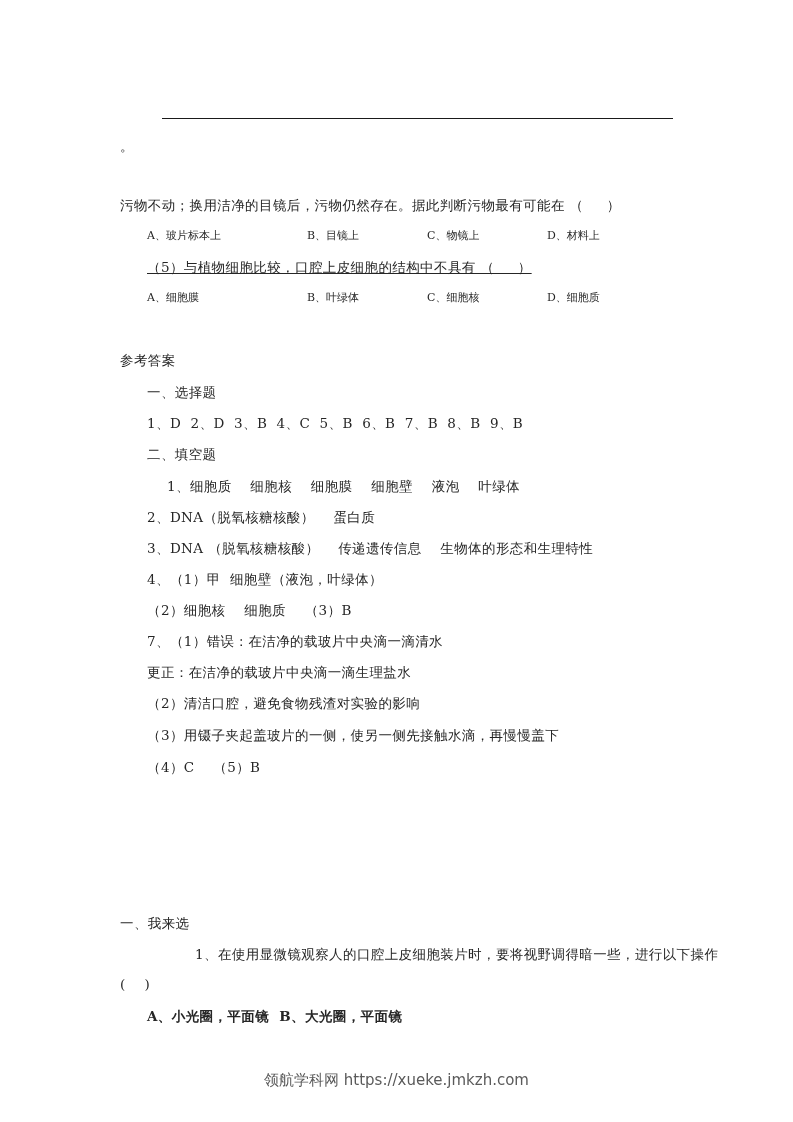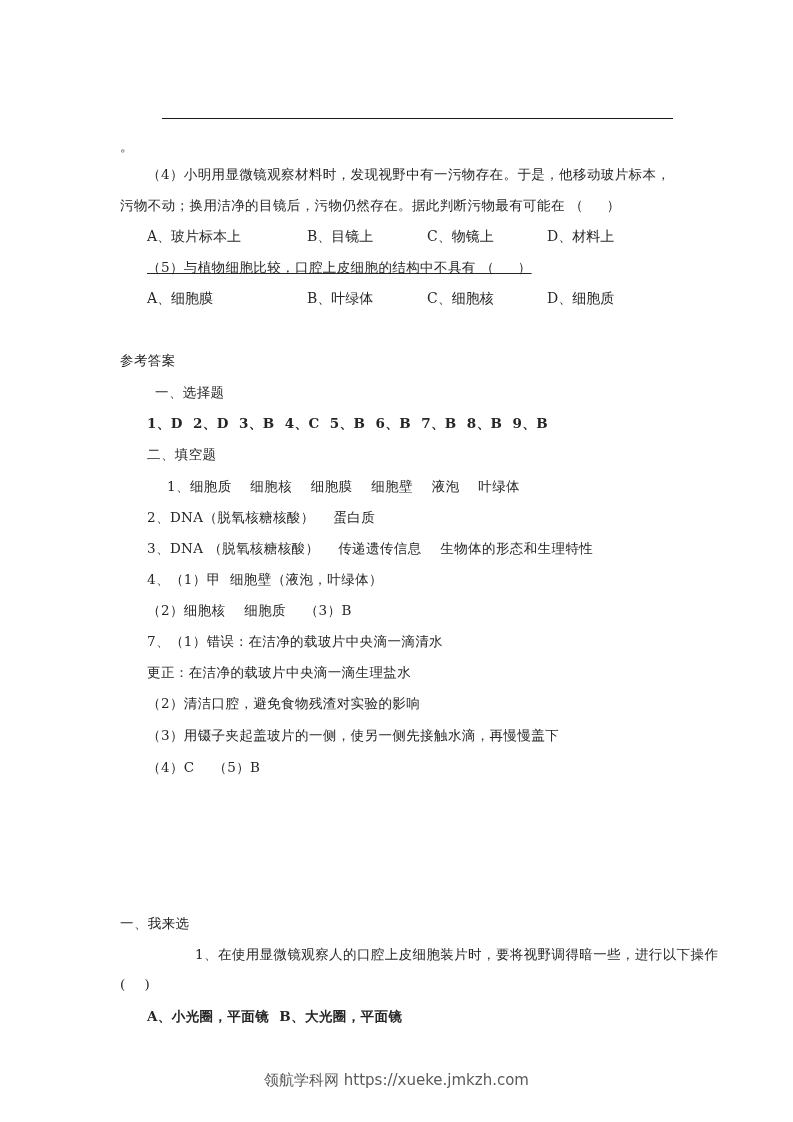--- a/index.html
+++ b/index.html
@@ -31,21 +31,21 @@
     }
     .ln {
       position: absolute;
       font-size: 13.5px;
       line-height: 18px;
       white-space: pre;
       letter-spacing: 0.4px;
     }
     .opt {
       position: absolute;
-      font-size: 14px;
+      font-size: 11px;
       line-height: 18px;
       white-space: pre;
     }
     .footer {
       position: absolute;
       left: 0;
       width: 793px;
       top: 1070px;
       text-align: center;
       font-family: "DejaVu Sans", "Liberation Sans", sans-serif;
@@ -56,36 +56,35 @@
   </style>
 </head>
 <body>
 
 <div class="page">
 
   <div class="rule"></div>
 
   <div class="ln" style="left:120px; top:137px;">。</div>
 
-  <div class="ln" style="left:147px; top:165px;">（4）小明用显微镜观察材料时，发现视野中有一污物存在。于是，他移动玻片标本，</div>
   <div class="ln" style="left:120px; top:196px;">污物不动；换用洁净的目镜后，污物仍然存在。据此判断污物最有可能在 （     ）</div>
   <div class="opt" style="left:147px; top:227px;">A、玻片标本上</div>
   <div class="opt" style="left:307px; top:227px;">B、目镜上</div>
   <div class="opt" style="left:427px; top:227px;">C、物镜上</div>
   <div class="opt" style="left:547px; top:227px;">D、材料上</div>
 
   <div class="ln" style="left:147px; top:258px;text-decoration:underline;">（5）与植物细胞比较，口腔上皮细胞的结构中不具有 （     ）</div>
   <div class="opt" style="left:147px; top:289px;">A、细胞膜</div>
   <div class="opt" style="left:307px; top:289px;">B、叶绿体</div>
   <div class="opt" style="left:427px; top:289px;">C、细胞核</div>
   <div class="opt" style="left:547px; top:289px;">D、细胞质</div>
 
   <div class="ln" style="left:120px; top:351px;">参考答案</div>
-  <div class="ln" style="left:147px; top:383px;margin-left:8px;">一、选择题</div>
-  <div class="ln" style="left:147px; top:414px;font-weight:bold;">1、D  2、D  3、B  4、C  5、B  6、B  7、B  8、B  9、B</div>
+  <div class="ln" style="left:147px; top:383px;">一、选择题</div>
+  <div class="ln" style="left:147px; top:414px;">1、D  2、D  3、B  4、C  5、B  6、B  7、B  8、B  9、B</div>
   <div class="ln" style="left:147px; top:445px;">二、填空题</div>
 
   <div class="ln" style="left:147px; top:477px;margin-left:20px;">1、细胞质    细胞核    细胞膜    细胞壁    液泡    叶绿体</div>
   <div class="ln" style="left:147px; top:508px;">2、DNA（脱氧核糖核酸）    蛋白质</div>
   <div class="ln" style="left:147px; top:539px;">3、DNA （脱氧核糖核酸）    传递遗传信息    生物体的形态和生理特性</div>
   <div class="ln" style="left:147px; top:570px;text-align:center;">4、（1）甲  细胞壁（液泡，叶绿体）</div>
   <div class="ln" style="left:147px; top:601px;">（2）细胞核    细胞质    （3）B</div>
   <div class="ln" style="left:147px; top:632px;">7、（1）错误：在洁净的载玻片中央滴一滴清水</div>
   <div class="ln" style="left:147px; top:663px;">更正：在洁净的载玻片中央滴一滴生理盐水</div>
   <div class="ln" style="left:147px; top:694px;">（2）清洁口腔，避免食物残渣对实验的影响</div>

